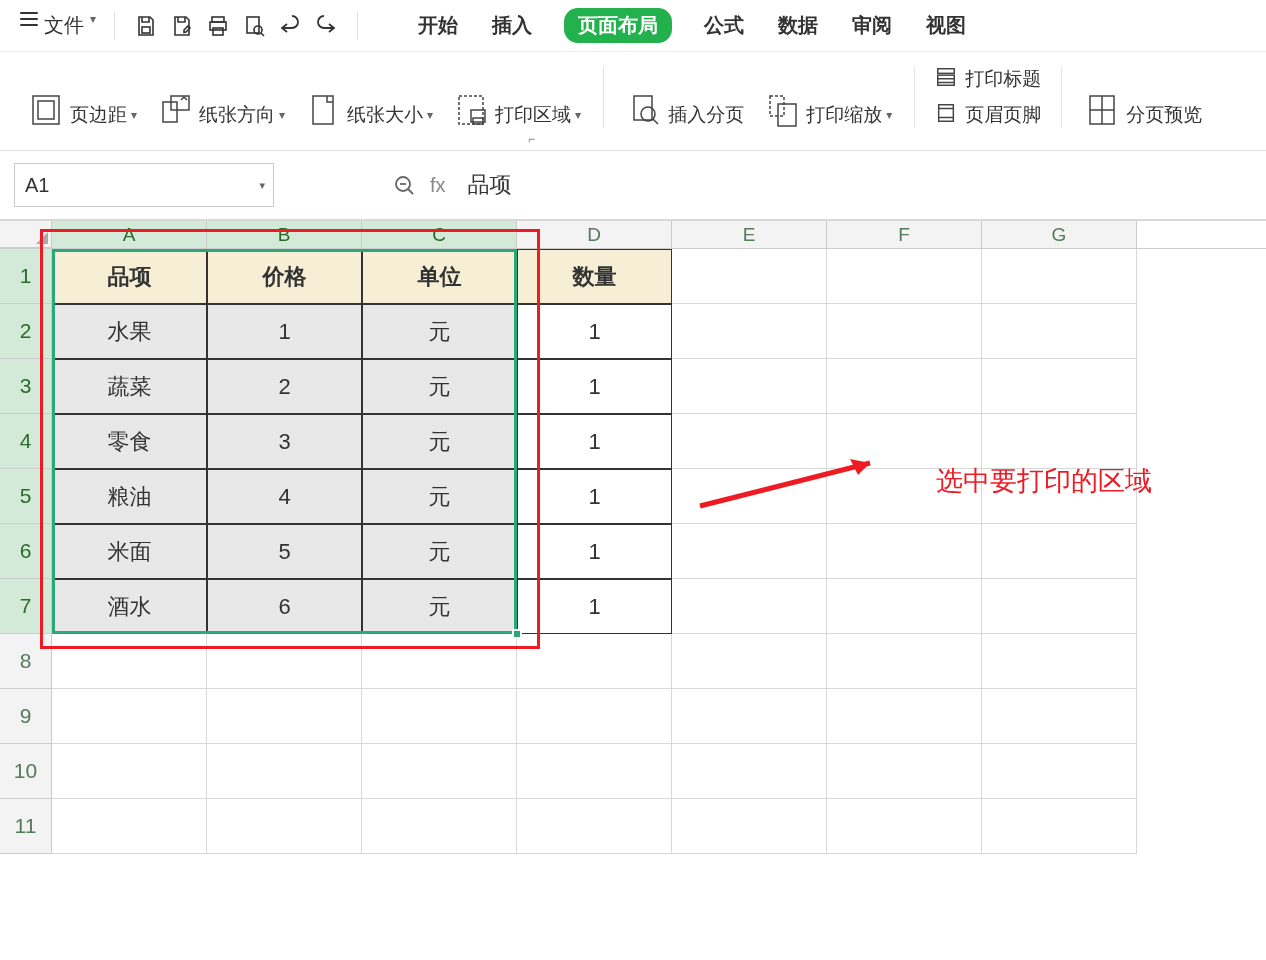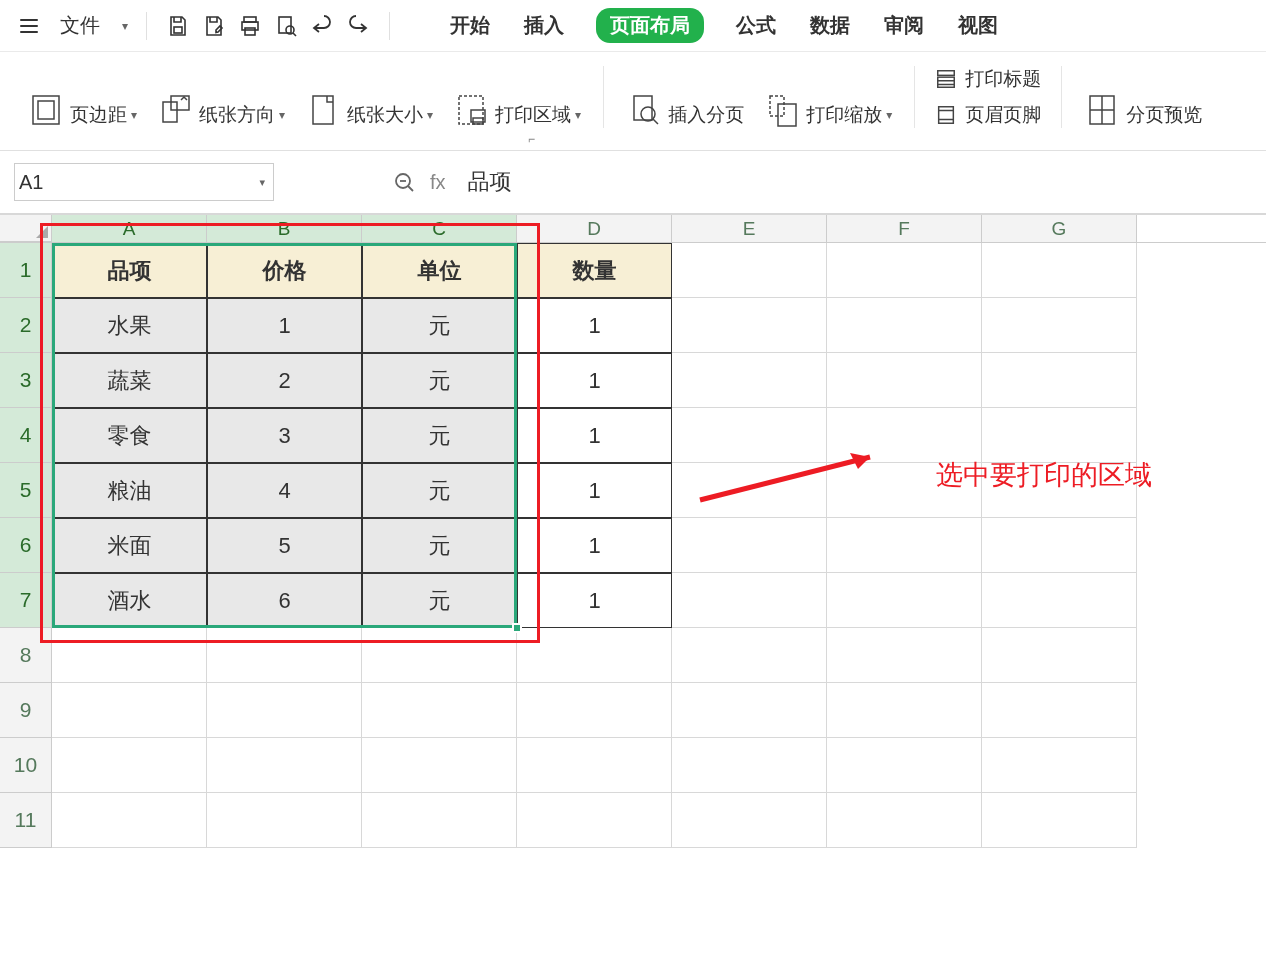--- a/index.html
+++ b/index.html
@@ -1,44 +1,44 @@
 <!DOCTYPE html>
 <html><head>
 <meta charset="utf-8">
 <style>
 * { box-sizing: border-box; margin: 0; padding: 0; font-family: "Microsoft YaHei", "PingFang SC", sans-serif; }
 body { background: #fff; width: 1266px; position: relative; }
 
 .top-bar { display: flex; align-items: center; padding: 8px 20px; gap: 10px; border-bottom: 1px solid #eaeaea; }
-.file-menu { display: flex; align-items: center; gap: 22px; cursor: pointer; }
+.file-menu { display: flex; align-items: flex-start; gap: 6px; cursor: pointer; }
 .menu-icon { width: 18px; height: 14px; display: flex; flex-direction: column; justify-content: space-between; }
 .menu-icon span { height: 2px; background: #333; border-radius: 1px; }
 .file-label { font-size: 20px; color: #333; }
 .chev { font-size: 12px; color: #666; }
 .divider-v { width: 1px; height: 28px; background: #e0e0e0; margin: 0 8px; }
 .qa-icon { width: 26px; height: 26px; display: flex; align-items: center; justify-content: center; color: #333; cursor: pointer; }
 .qa-icon svg { width: 24px; height: 24px; }
 
 .menu-tabs { display: flex; gap: 30px; margin-left: 40px; align-items: center; font-size: 20px; color: #333; font-weight: bold; }
 .menu-tab { cursor: pointer; padding: 4px 2px; }
 .menu-tab.active { background: #22b14c; color: #fff; border-radius: 14px; padding: 4px 14px; }
 
 .ribbon { display: flex; padding: 14px 22px 22px 22px; border-bottom: 1px solid #e0e0e0; gap: 8px; position: relative; }
 .ribbon-group { display: flex; flex-direction: row; align-items: flex-end; gap: 6px; padding: 0 6px; cursor: pointer; }
 .ribbon-group svg { width: 36px; height: 36px; color: #444; }
 .ribbon-group .lbl { font-size: 19px; color: #333; display: flex; align-items: center; gap: 4px; }
 .ribbon-sep { width: 1px; background: #e5e5e5; margin: 0 8px; align-self: stretch; }
 .ribbon-stack { display: flex; flex-direction: column; gap: 10px; justify-content: center; padding: 0 4px; }
-.ribbon-item { display: flex; align-items: center; gap: 8px; font-size: 19px; color: #333; cursor: pointer; }
+.ribbon-item { display: flex; align-items: flex-start; gap: 8px; font-size: 19px; color: #333; cursor: pointer; }
 .ribbon-item svg { width: 22px; height: 22px; color: #444; }
 .ribbon-check input { width: 16px; height: 16px; }
 .corner-expand { position: absolute; bottom: 4px; left: 528px; font-size: 12px; color: #888; cursor: pointer; }
 
 .formula-bar { display: flex; align-items: center; padding: 12px 14px; gap: 8px; border-bottom: 2px solid #d8d8d8; }
-.name-box { width: 260px; height: 38px; border: 1px solid #ccc; display: flex; align-items: center; padding: 0 4px; font-size: 20px; color: #333; position: relative; }
+.name-box { width: 260px; height: 44px; border: 1px solid #ccc; display: flex; align-items: center; padding: 0 10px; font-size: 20px; color: #333; position: relative; }
 .name-box .dd { position: absolute; right: 8px; font-size: 11px; color: #666; }
 .fx-icons { display: flex; align-items: center; gap: 14px; margin-left: 110px; }
 .fx-btn { cursor: pointer; color: #666; display: flex; align-items: center; }
 .fx-btn svg { width: 24px; height: 24px; }
 .fx-label { font-size: 20px; color: #888; }
 .formula-input { flex: 1; height: 38px; border: none; font-size: 22px; padding: 0 14px; color: #333; outline: none; }
 
 .sheet-area { position: relative; }
 .col-headers { display: flex; height: 28px; border-bottom: 1px solid #ccc; }
 .corner { width: 52px; background: #f3f3f3; border-right: 1px solid #ccc; border-bottom: 1px solid #ccc; position: relative; }

